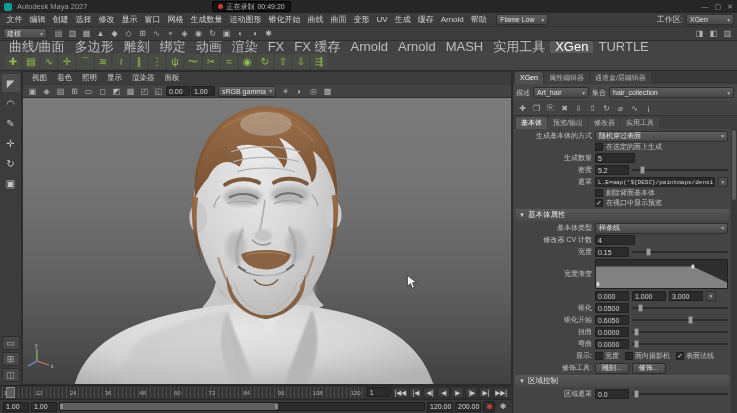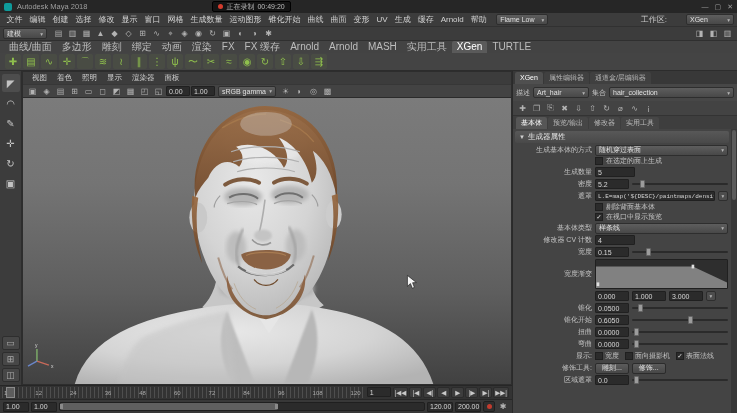--- a/index.html
+++ b/index.html
@@ -18,34 +18,34 @@
 
   #menubar { position:absolute; left:0; top:13px; width:737px; height:14px; background:#3c3c3c;
     border-bottom:1px solid #313131; display:flex; align-items:center; padding:0 3px; }
   .menus { display:flex;justify-content:space-between; }
   .mitem { padding:0 3.5px; color:#d2d2d2; font-size:8px; line-height:14px; white-space:nowrap; }
   .select { background:linear-gradient(#5e5e5e,#484848); border:1px solid #2e2e2e; height:11px;
     display:flex; align-items:center; justify-content:space-between; padding:0 3px; border-radius:2px;
     color:#e0e0e0; font-size:7px; white-space:nowrap; }
   .select .arr { font-size:5.5px; color:#b5b5b5; margin-left:3px; }
   .preset { width:52px; margin-left:6px; }
-  .wsright { margin-left:auto; display:flex; align-items:center; gap:19px; }
+  .wsright { margin-left:auto; display:flex; align-items:center; gap:3px; }
   .ws { width:48px; }
 
   #statusline { position:absolute; left:0; top:27px; width:737px; height:14px; background:#3c3c3c;
     border-bottom:1px solid #2f2f2f; display:flex; align-items:center; padding:0 3px; gap:1px; }
   .menuset { width:44px; margin-right:4px; }
   .igroup { display:flex; gap:1px; align-items:center; }
   .icon { width:13px; height:12px; display:flex; align-items:center; justify-content:center;
     color:#b3b3b3; font-size:8px; border-radius:2px; }
   .flex1 { flex:1; }
 
   #shelftabs { position:absolute; left:0; top:41px; width:737px; height:12px; background:#434343;
     display:flex; align-items:flex-end; padding:0 4px; }
-  .stab { padding:0 5px; color:#bdbdbd; font-size:10px; line-height:12px; white-space:nowrap; }
+  .stab { padding:0 5px; color:#bdbdbd; font-size:13px; line-height:12px; white-space:nowrap; }
   .stab.active { background:#5a5a5a; color:#fff; border-radius:2px 2px 0 0; }
 
   #shelficons { position:absolute; left:0; top:53px; width:737px; height:18px; background:#444;
     border-bottom:1px solid #2c2c2c; display:flex; align-items:center; padding:0 5px; gap:2px; }
   .shicon { width:16px; height:15px; display:flex; align-items:center; justify-content:center;
     color:#8fbf4d; font-size:10px; background:rgba(143,191,77,.07); border-radius:2px; }
 
   
   #toolbox { position:absolute; left:0; top:71px; width:22px; bottom:28px; background:#3c3c3c;
     border-right:1px solid #2d2d2d; display:flex; flex-direction:column; align-items:center; padding:3px 0; gap:2px; }
@@ -132,21 +132,21 @@
   .vscroll { position:absolute; right:0; top:58px; bottom:0; width:6px; background:#383838; }
   .vthumb { margin:1px; height:70px; background:#5c5c5c; border-radius:3px; }
   .ckgroup { display:flex; gap:6px; align-items:center; }
   .ckitem { display:flex; gap:2px; align-items:center; }
 </style>
 </head>
 <body>
 
 <div id="titlebar">
   <span class="mlogo"></span>
-  <span class="ttl">Autodesk Maya 2018</span>
+  <span class="ttl">Autodesk Maya 2027</span>
   <span class="recpill">
     <span class="recdot"></span>
     <span>正在录制</span>
     <span>00:49:20</span>
   </span>
   <span class="wbtns">
     <span>—</span>
     <span>▢</span>
     <span>✕</span>
   </span>
@@ -476,24 +476,20 @@
 
   <div class="xtabs">
       <span class="xtab active">基本体</span>
       <span class="xtab">预览/输出</span>
       <span class="xtab">修改器</span>
       <span class="xtab">实用工具</span>
     </div>
 
   <div class="xcontent">
 
-    <div class="sect">
-      <span class="tri">▼</span>
-      <span>生成器属性</span>
-    </div>
     <div class="row">
       <span class="lbl">生成基本体的方式</span>
       <div class="select" style="flex:1">
         <span>随机穿过表面</span>
         <span class="arr">▾</span>
       </div>
     </div>
     <div class="row sm ind">
       <span class="chk"></span>
       <span class="cklbl">在选定的面上生成</span>
@@ -517,20 +513,24 @@
     </div>
     <div class="row sm ind">
       <span class="chk"></span>
       <span class="cklbl">剔除背面基本体</span>
     </div>
     <div class="row sm ind">
       <span class="chk">✓</span>
       <span class="cklbl">在视口中显示预览</span>
     </div>
 
+    <div class="sect">
+      <span class="tri">▼</span>
+      <span>基本体属性</span>
+    </div>
     <div class="row">
       <span class="lbl">基本体类型</span>
       <div class="select" style="flex:1">
         <span>样条线</span>
         <span class="arr">▾</span>
       </div>
     </div>
     <div class="row">
       <span class="lbl">修改器 CV 计数</span>
       <div class="field w40">4</div>
@@ -609,20 +609,24 @@
           <span class="cklbl">表面法线</span>
         </span>
         </div>
     </div>
     <div class="row">
       <span class="lbl">修饰工具:</span>
       <span class="btn">雕刻...</span>
       <span class="btn">修饰...</span>
     </div>
 
+    <div class="sect">
+      <span class="tri">▼</span>
+      <span>区域控制</span>
+    </div>
     <div class="row">
       <span class="lbl">区域遮罩</span>
       <div class="field w34">0.0</div>
       <div class="slider">
           <div class="groove"></div>
           <div class="handle" style="left:2%"></div>
         </div>
     </div>
 
   </div>

